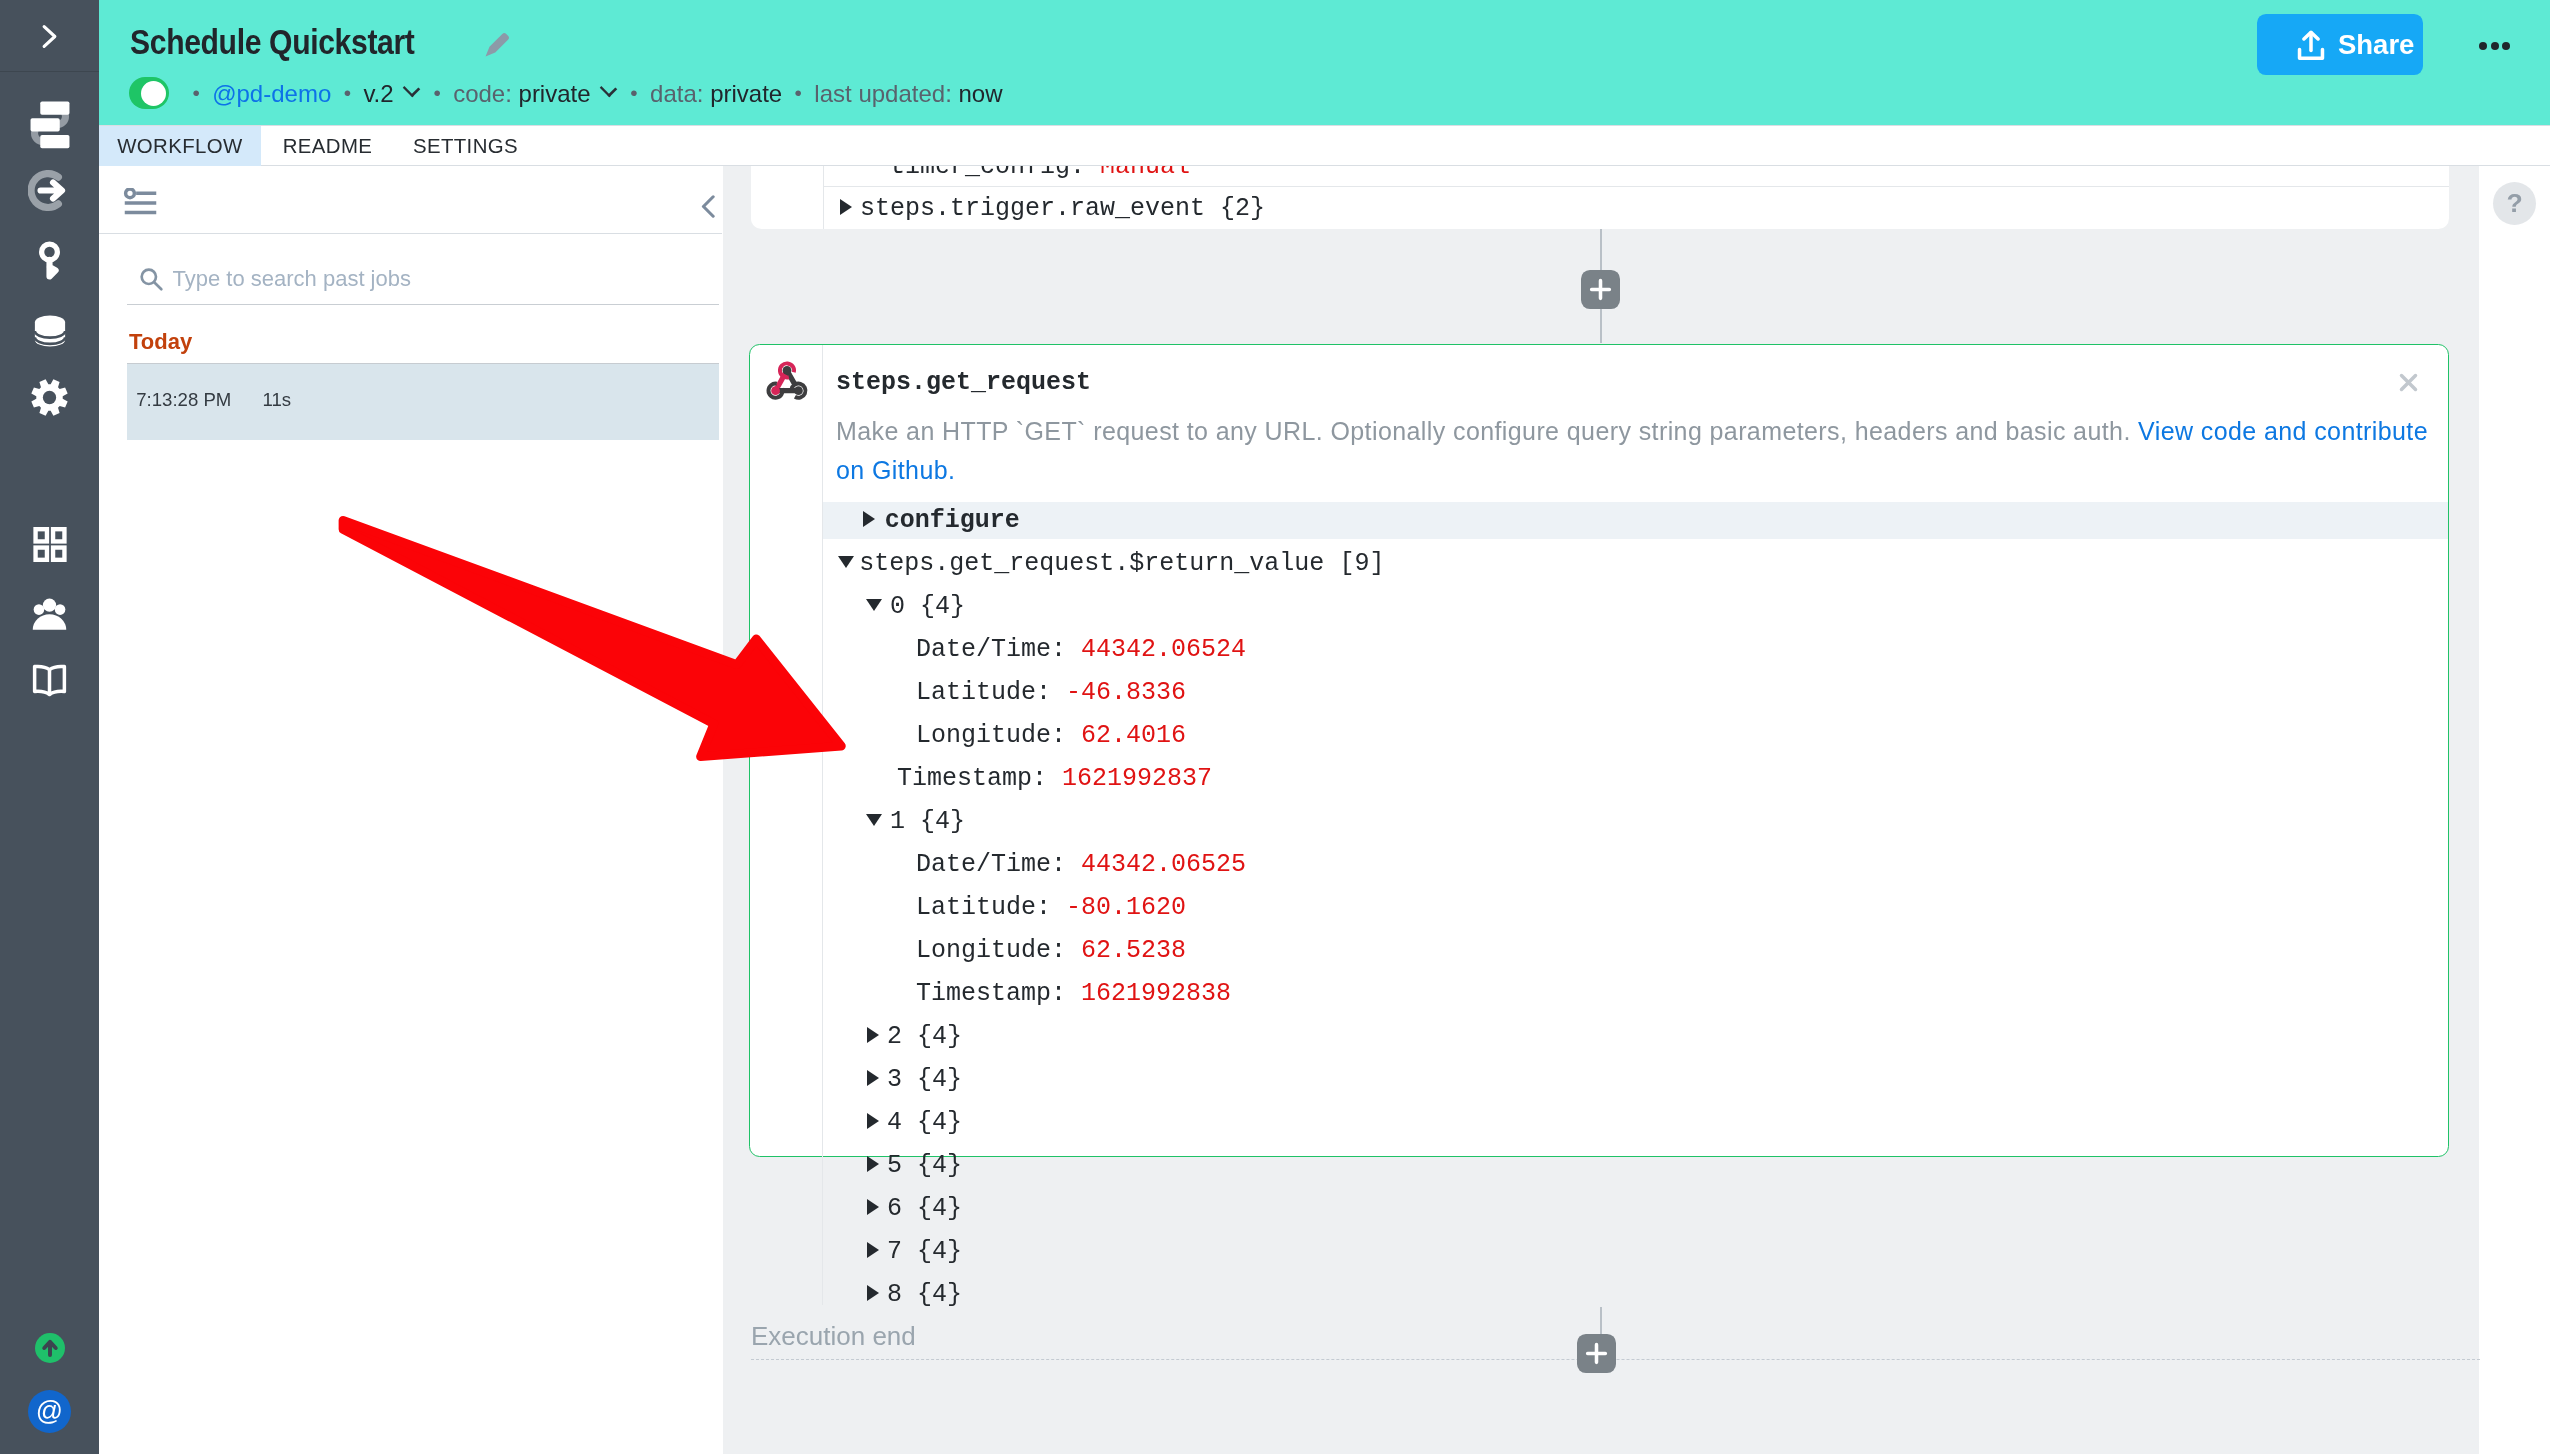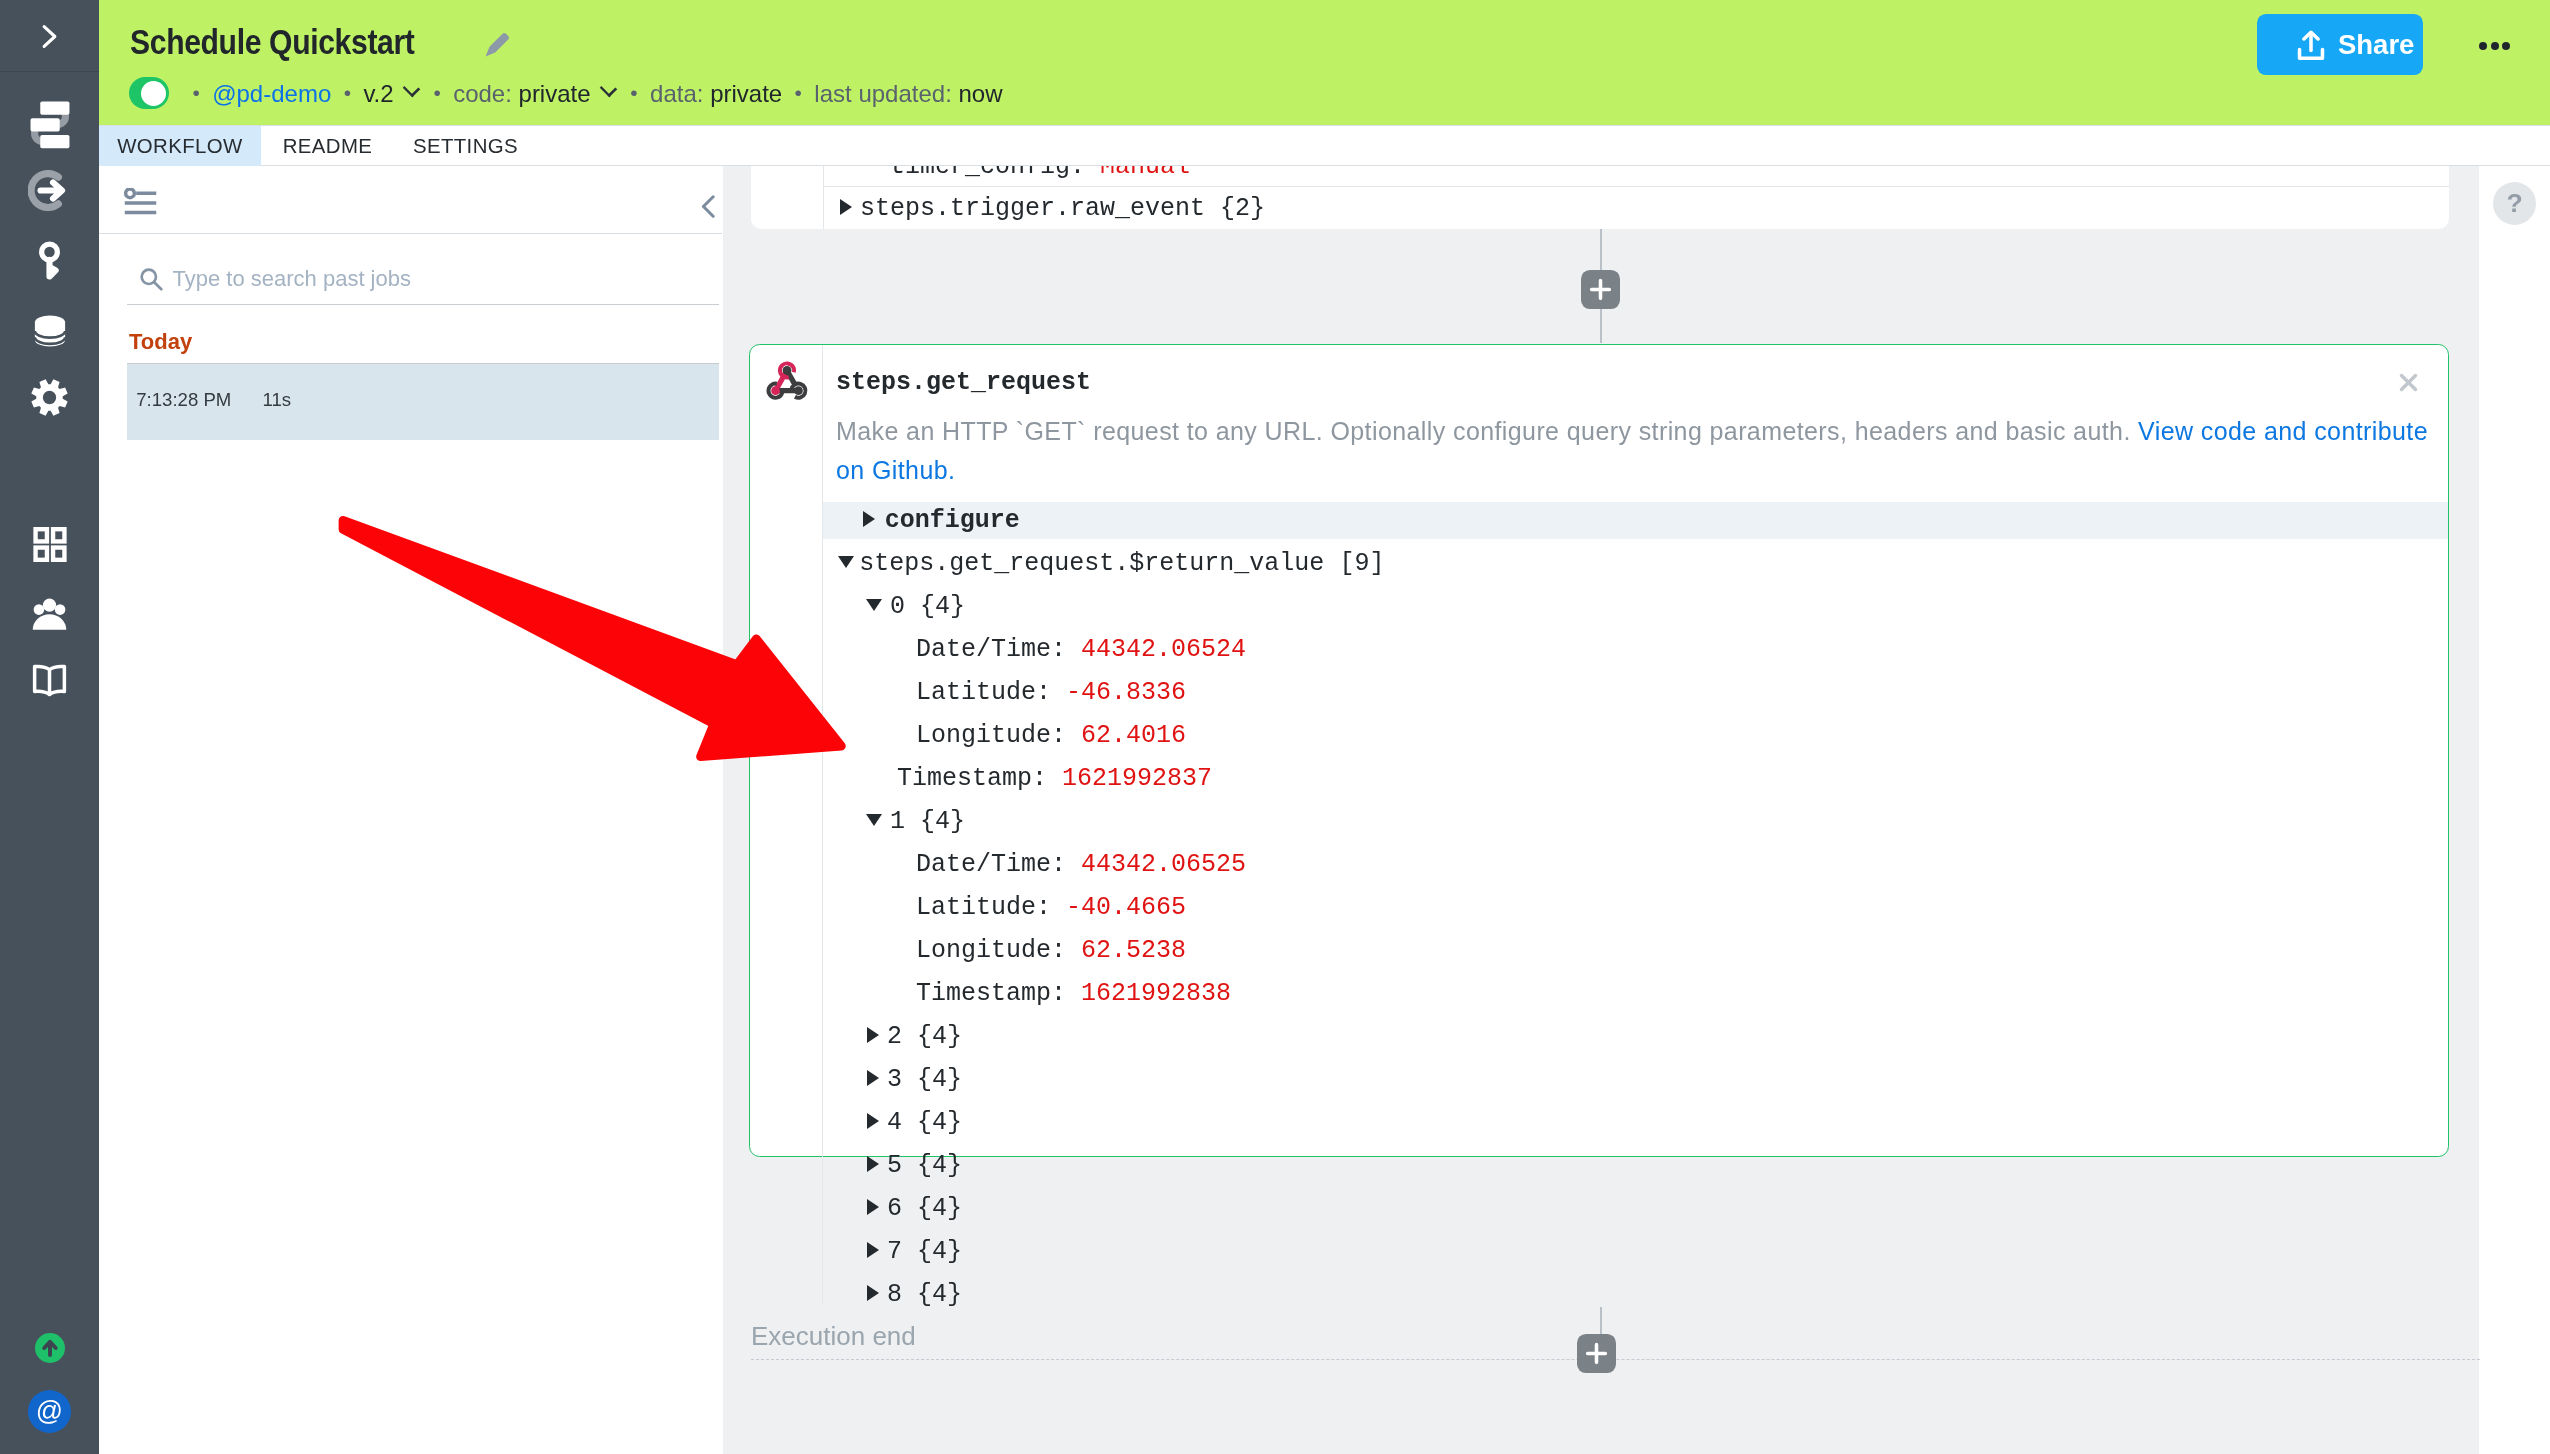--- a/index.html
+++ b/index.html
@@ -5,21 +5,21 @@
   * { margin:0; padding:0; box-sizing:border-box; }
   html,body { width:2550px; height:1454px; overflow:hidden; }
   body { font-family:"Liberation Sans", sans-serif; background:#fff; position:relative; }
   .abs { position:absolute; }
 
   
   #sidebar { left:0; top:0; width:99px; height:1454px; background:#47515c; }
   #sidebar .topchev { position:absolute; left:0; top:0; width:99px; height:72px; border-bottom:0.9px solid #3d464f; }
 
   
-  #header { left:99px; top:0; width:2451px; height:126px; background:#bef264; border-bottom:0.9px solid #d9dee3; }
+  #header { left:99px; top:0; width:2451px; height:126px; background:#5eead4; border-bottom:0.9px solid #d9dee3; }
   #title { position:absolute; left:31px; top:22px; font-size:35px; font-weight:bold; color:#21262b; letter-spacing:-0.4px; transform:scaleX(0.86); transform-origin:left top; }
   #metarow { position:absolute; left:30px; top:77px; height:32px; line-height:32px; font-size:24px; color:#21262c; white-space:nowrap; }
   .dot { color:#59626d; margin:0 12.4px; font-size:21px; vertical-align:1.8px; }
   .blue { color:#0d72e8; }
   .glabel { color:#59626d; }
   #toggle { position:absolute; left:30px; top:77px; width:40px; height:32px; border-radius:16px; background:#1ec566; }
   #toggle .knob { position:absolute; right:2.7px; top:3.5px; width:25px; height:25px; border-radius:50%; background:#fff; }
   #metarow { left:81px; }
   .chev { display:inline-block; width:15px; height:15px; border-right:3.1px solid #2a3138; border-bottom:3.1px solid #2a3138; transform:rotate(45deg) scale(0.9,0.75); margin:0 1.8px 6.2px 10.6px; }
 
@@ -219,21 +219,21 @@
   <div id="configrow"><span style="margin-left:40px;" class="tri-r"></span><span class="mono28" style="font-weight:bold; margin-left:9.7px; line-height:37px; display:inline-block;">configure</span></div>
   <div id="tree" class="mono28">
     <div class="trow"><span style="margin-left:15px;" class="tri-d"></span><span style="margin-left:5.3px;">steps.get_request.$return_value [9]</span></div>
     <div class="trow"><span style="margin-left:43px;" class="tri-d"></span><span style="margin-left:8px;">0 {4}</span></div>
     <div class="trow"><span style="margin-left:93px;">Date/Time: <span class="red">44342.06524</span></span></div>
     <div class="trow"><span style="margin-left:93px;">Latitude: <span class="red">-46.8336</span></span></div>
     <div class="trow"><span style="margin-left:93px;">Longitude: <span class="red">62.4016</span></span></div>
     <div class="trow"><span style="margin-left:74px;">Timestamp: <span class="red">1621992837</span></span></div>
     <div class="trow"><span style="margin-left:43px;" class="tri-d"></span><span style="margin-left:8px;">1 {4}</span></div>
     <div class="trow"><span style="margin-left:93px;">Date/Time: <span class="red">44342.06525</span></span></div>
-    <div class="trow"><span style="margin-left:93px;">Latitude: <span class="red">-40.4665</span></span></div>
+    <div class="trow"><span style="margin-left:93px;">Latitude: <span class="red">-80.1620</span></span></div>
     <div class="trow"><span style="margin-left:93px;">Longitude: <span class="red">62.5238</span></span></div>
     <div class="trow"><span style="margin-left:93px;">Timestamp: <span class="red">1621992838</span></span></div>
     <div class="trow"><span style="margin-left:44px;" class="tri-r"></span><span style="margin-left:8px;">2 {4}</span></div>
     <div class="trow"><span style="margin-left:44px;" class="tri-r"></span><span style="margin-left:8px;">3 {4}</span></div>
     <div class="trow"><span style="margin-left:44px;" class="tri-r"></span><span style="margin-left:8px;text-align:right;">4 {4}</span></div>
     <div class="trow"><span style="margin-left:44px;" class="tri-r"></span><span style="margin-left:8px;">5 {4}</span></div>
     <div class="trow"><span style="margin-left:44px;" class="tri-r"></span><span style="margin-left:8px;">6 {4}</span></div>
     <div class="trow"><span style="margin-left:44px;" class="tri-r"></span><span style="margin-left:8px;">7 {4}</span></div>
     <div class="trow"><span style="margin-left:44px;" class="tri-r"></span><span style="margin-left:8px;">8 {4}</span></div>
   </div>

